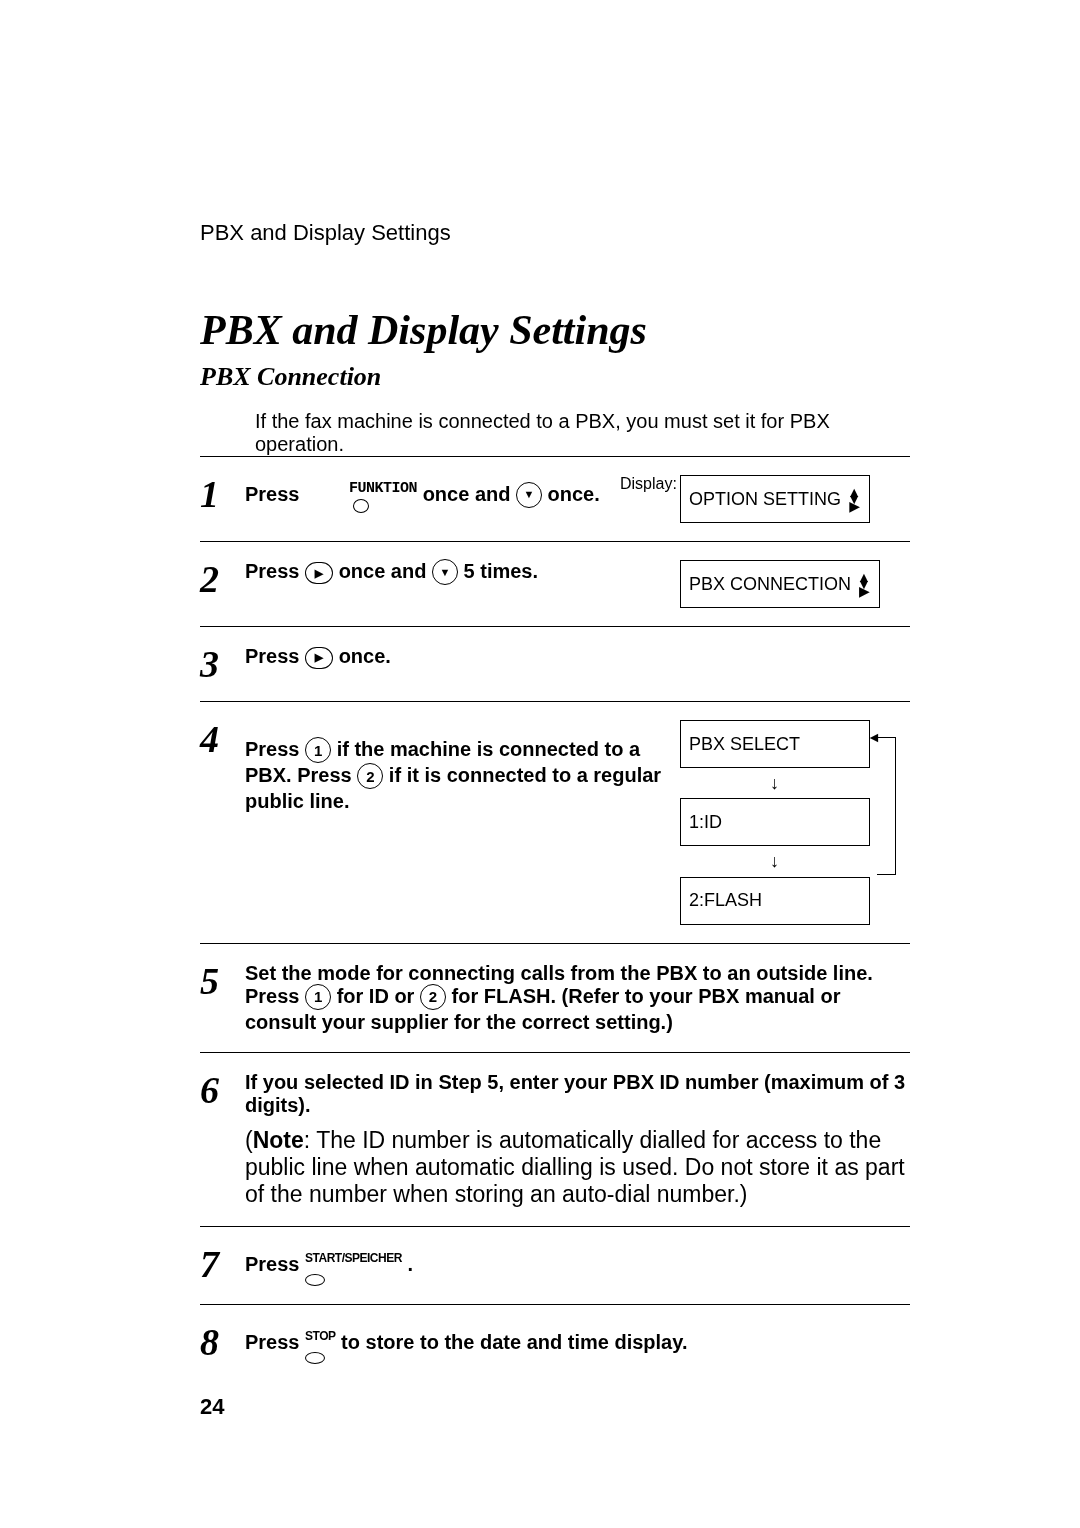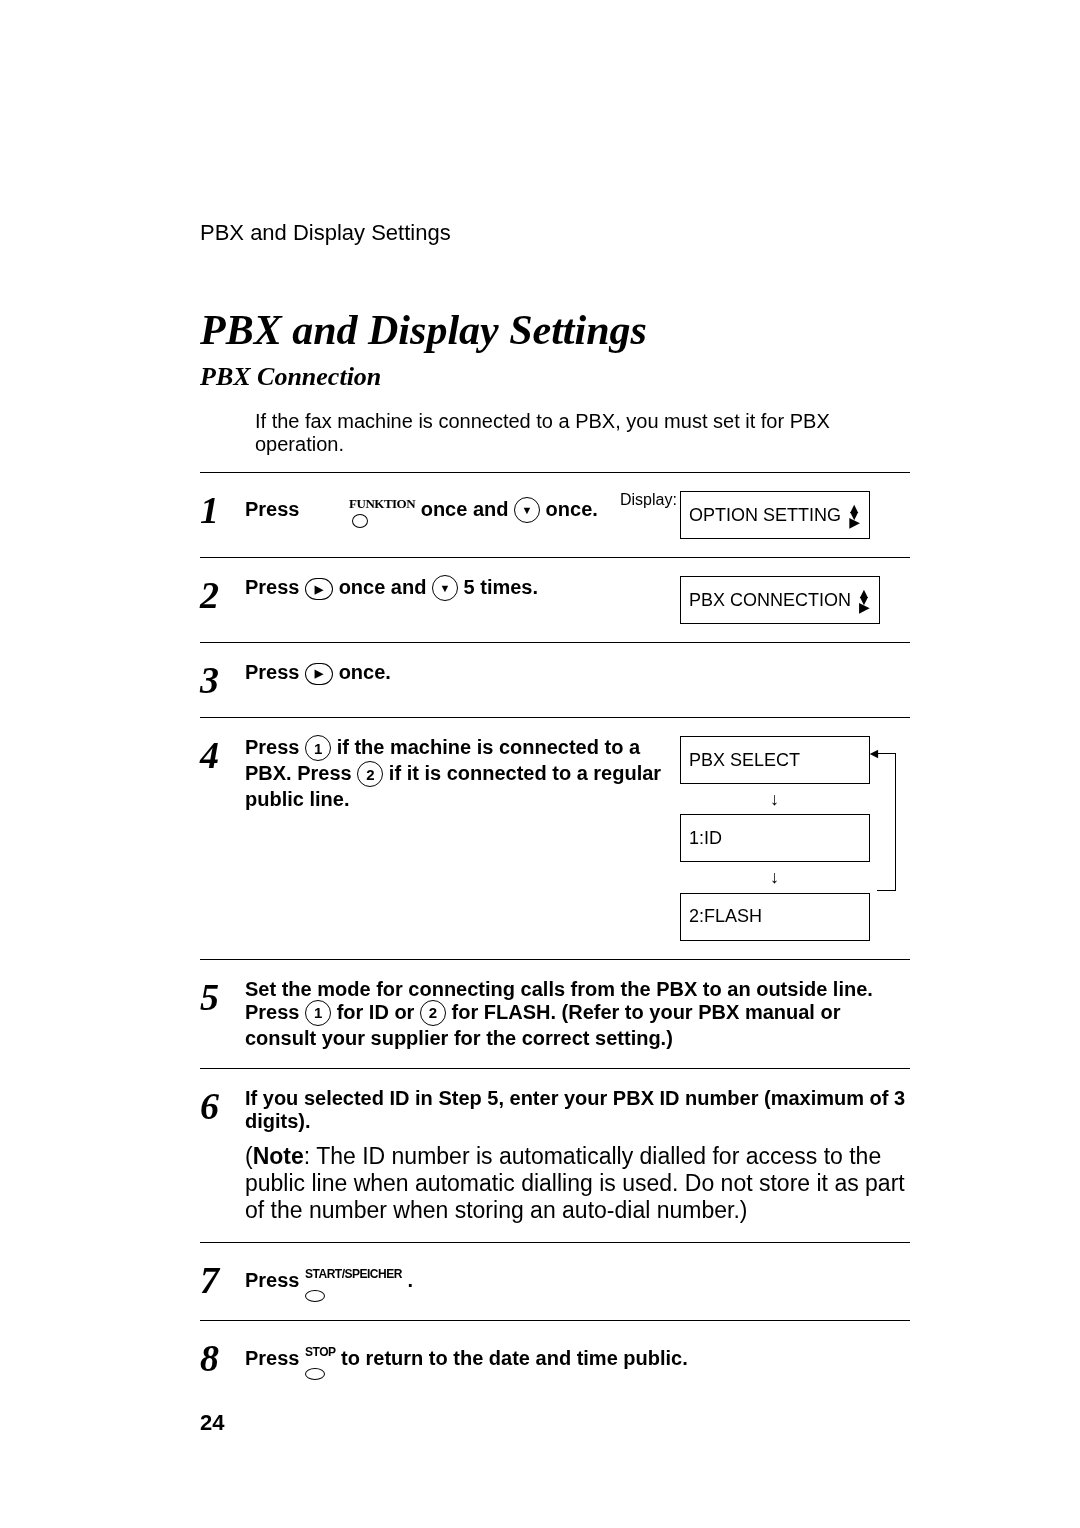--- a/index.html
+++ b/index.html
@@ -29,21 +29,21 @@
   .subtitle {
     font-family: Georgia, 'Times New Roman', serif;
     font-style: italic;
     font-weight: bold;
     font-size: 26px;
     margin-bottom: 18px;
   }
   .intro {
     font-size: 20px;
     margin-left: 55px;
-    margin-bottom: 16px;
+    margin-bottom: 0;
   }
   .steps {
     border-top: 1.5px solid #000;
   }
   .step {
     display: flex;
     border-bottom: 1.5px solid #000;
     padding: 18px 0 18px 0;
     align-items: flex-start;
   }
@@ -169,22 +169,22 @@
     font-size: 12px;
     position: relative;
   }
   .funktion-key {
     display: inline-block;
     vertical-align: middle;
     text-align: center;
     line-height: 1;
   }
   .funktion-key .ftxt {
-    font-family: Liberation Serif, serif;
-    font-size: 13px;
+    font-family: Liberation Mono, monospace;
+    font-size: 15px;
     font-weight: bold;
     letter-spacing: -0.5px;
     padding-left: 44px;
   }
   .funktion-key .fcircle {
     display: inline-flex;
     border: 1.5px solid #000;
     width: 14px; height: 12px;
     border-radius: 50%;
     margin-top: 1px;
@@ -286,21 +286,21 @@
         <span>Press </span>
         <span class="oval-key">
             <span class="tiny-glyph">▶</span>
           </span>
         <span> once.</span>
       </div>
     </div>
 
     <div class="step">
       <div class="step-num">4</div>
-      <div class="step-body" style="padding-right:10px;">
+      <div class="step-body" style="padding-right:10px;margin-top:18px;">
         <span>Press </span>
         <span class="keycap">1</span>
         <span> if the machine is connected to a PBX. Press </span>
         <span class="keycap">2</span>
         <span> if it is connected to a regular public line.</span>
       </div>
       <div class="display-col loop-back">
         <div class="lcd">
           <span>PBX SELECT</span>
         </div>
@@ -350,21 +350,21 @@
     </div>
 
     <div class="step" style="border-bottom:none;">
       <div class="step-num">8</div>
       <div class="step-body">
         <span>Press </span>
         <span class="stacked-key">
           <span class="stxt">STOP</span><br>
           <span class="oval"></span>
         </span>
-        <span> to return to the date and time public.</span>
+        <span> to store to the date and time display.</span>
       </div>
     </div>
 
   </div>
 
   <div class="page-number">24</div>
 
 </div>
 
 </body></html>

